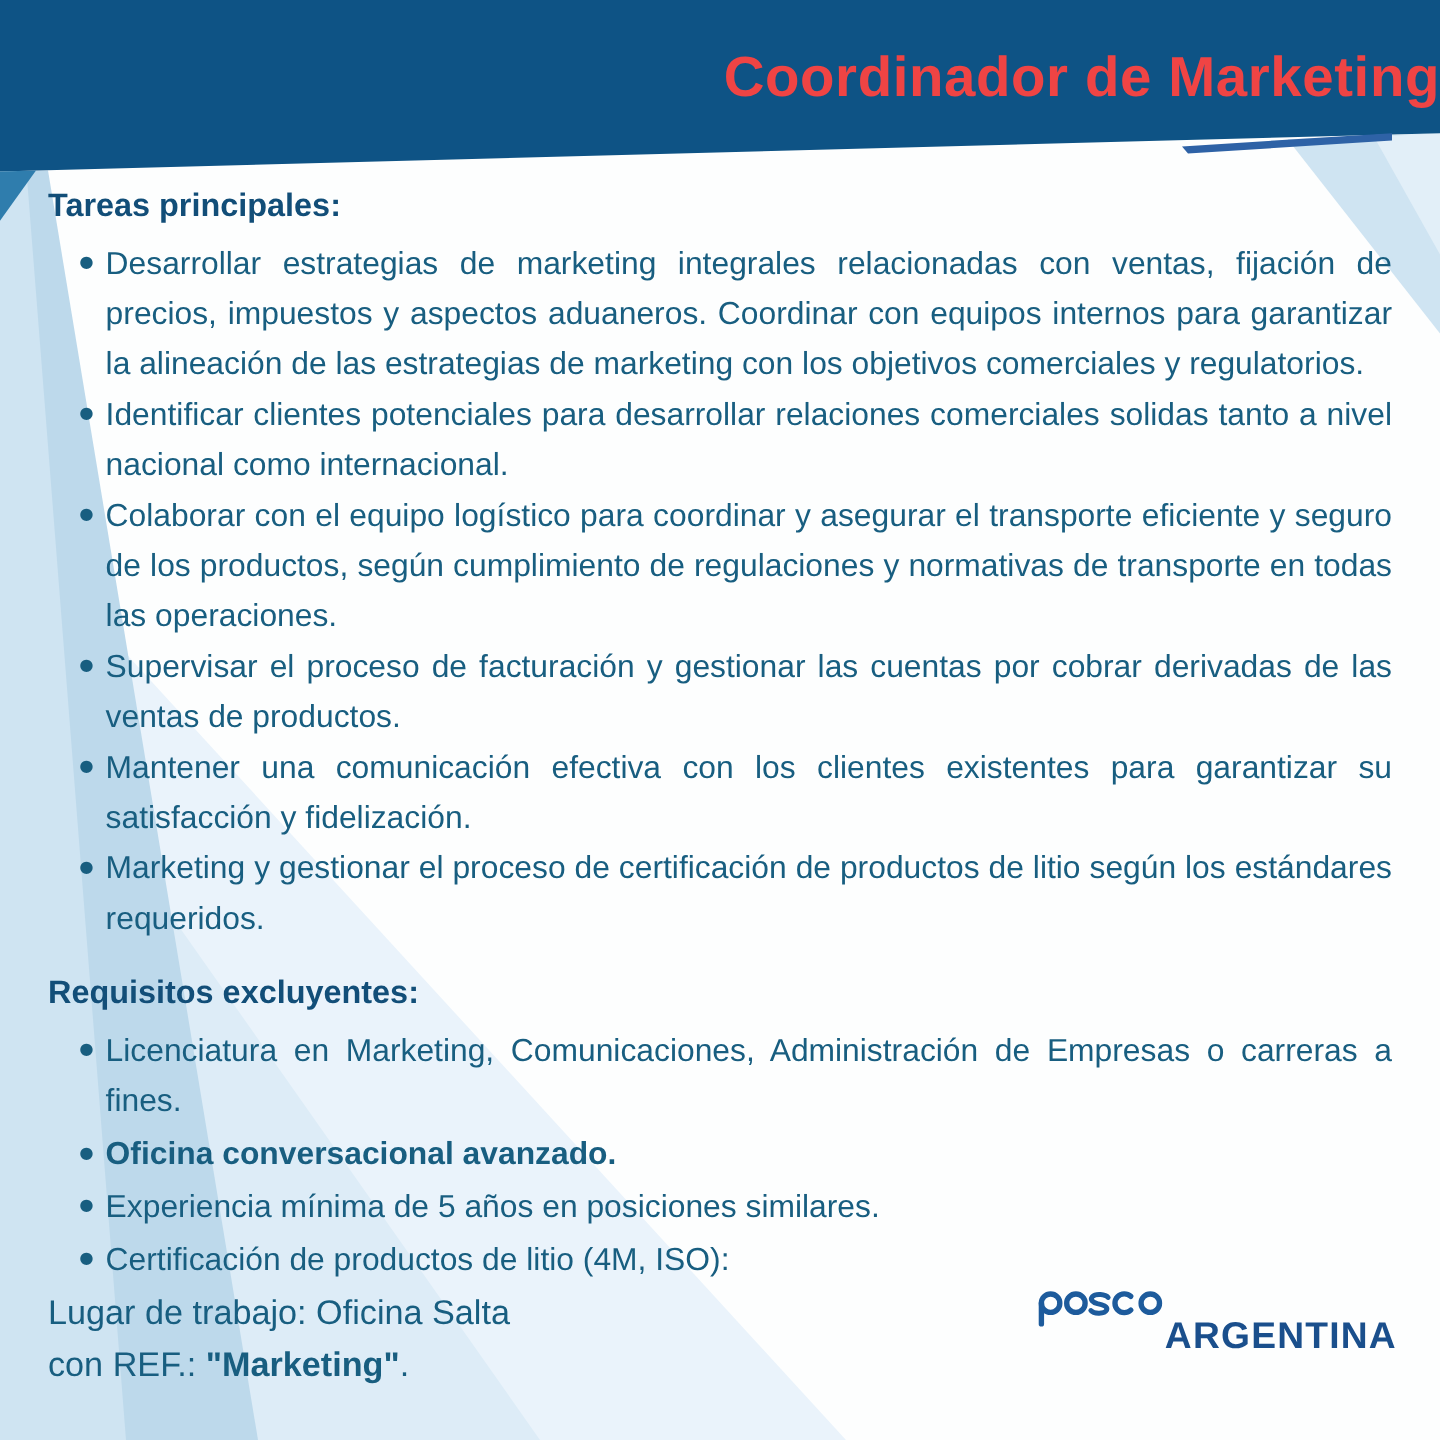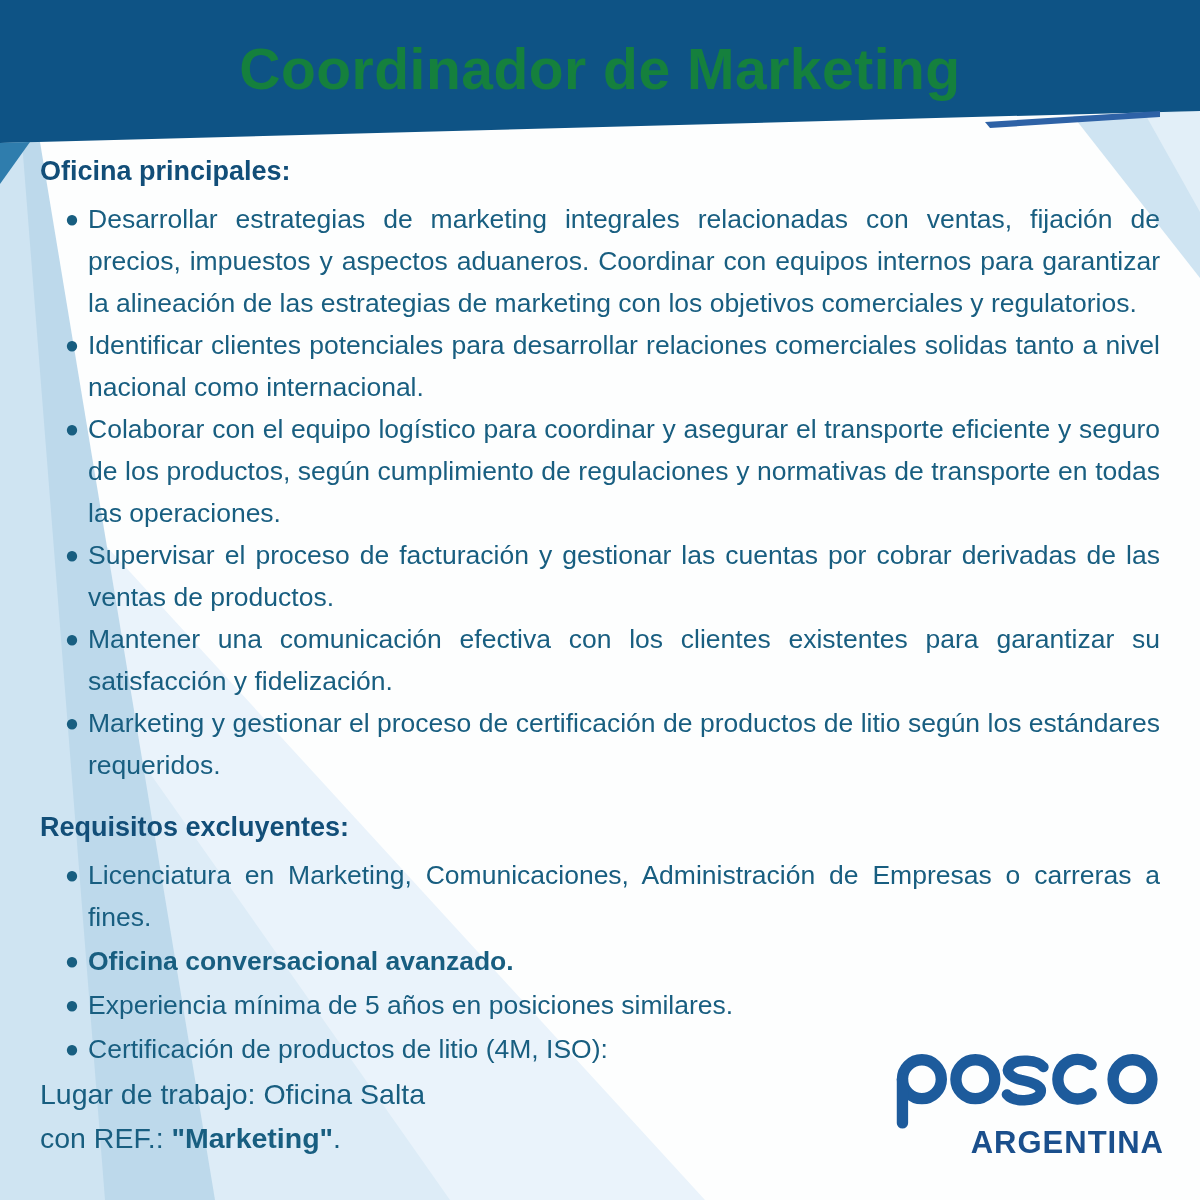--- a/index.html
+++ b/index.html
@@ -7,22 +7,22 @@
     width:1200px;height:1200px;position:relative;overflow:hidden;
     background:#fdfefe;
     font-family:"Liberation Sans", sans-serif;
     -webkit-font-smoothing:antialiased;
   }
   
   .decor{position:absolute;inset:0;z-index:0;}
   
   .title{
     position:absolute;left:0;right:0;top:36px;z-index:2;
-    text-align:center;color:#15803d;
-    font-size:57px;font-weight:700;letter-spacing:.5px;
+    text-align:right;color:#ef4444;
+    font-size:47px;font-weight:700;letter-spacing:.5px;
   }
   
   .main{position:absolute;left:40px;right:40px;top:150px;z-index:2;}
   .sec-heading{
     font-size:27px;font-weight:700;color:#124e78;
     line-height:42px;margin:0 0 6px 0;
   }
   .brow{display:flex;line-height:42px;font-size:26.5px;color:#185e80;}
   .dot{flex:none;width:20px;margin-left:22px;margin-right:6px;text-align:center;font-size:24px;}
   .btext{flex:1;text-align:justify;}
@@ -30,21 +30,21 @@
   .req .brow{margin-bottom:2px;}
   .bold{font-weight:700;}
   
   .footer{
     position:absolute;left:40px;top:1072px;z-index:2;
     font-size:28.5px;color:#185e80;line-height:44px;
   }
   
   .logo{
     position:absolute;right:36px;top:1050px;z-index:2;width:300px;
-    display:flex;flex-direction:column;align-items:flex-end;
+    display:flex;flex-direction:row;align-items:flex-end;
   }
   .logo svg{display:block;}
   .logo-sub{
     font-size:31px;font-weight:700;color:#1a4f8c;
     letter-spacing:1px;margin-top:-6px;
   }
 </style>
 </head>
 <body>
 
@@ -61,21 +61,21 @@
   <polygon points="0,0 1200,0 1200,111 0,143" fill="#0e5385"></polygon>
 
   <polygon points="985,122 1160,111 1160,117 990,128" fill="#2e62a6"></polygon>
   <polygon points="0,143 30,142 0,184" fill="#2f7dad"></polygon>
 </svg>
 
 <div class="title">Coordinador de Marketing</div>
 
 <div class="main">
 
-  <div class="sec-heading">Oficina principales:</div>
+  <div class="sec-heading">Tareas principales:</div>
 
   <div class="brow">
     <span class="dot">●︎</span>
     <span class="btext">Desarrollar estrategias de marketing integrales relacionadas con ventas, fijación de precios, impuestos y aspectos aduaneros. Coordinar con equipos internos para garantizar la alineación de las estrategias de marketing con los objetivos comerciales y regulatorios.</span>
   </div>
   <div class="brow">
     <span class="dot">●︎</span>
     <span class="btext">Identificar clientes potenciales para desarrollar relaciones comerciales solidas tanto a nivel nacional como internacional.</span>
   </div>
   <div class="brow">

